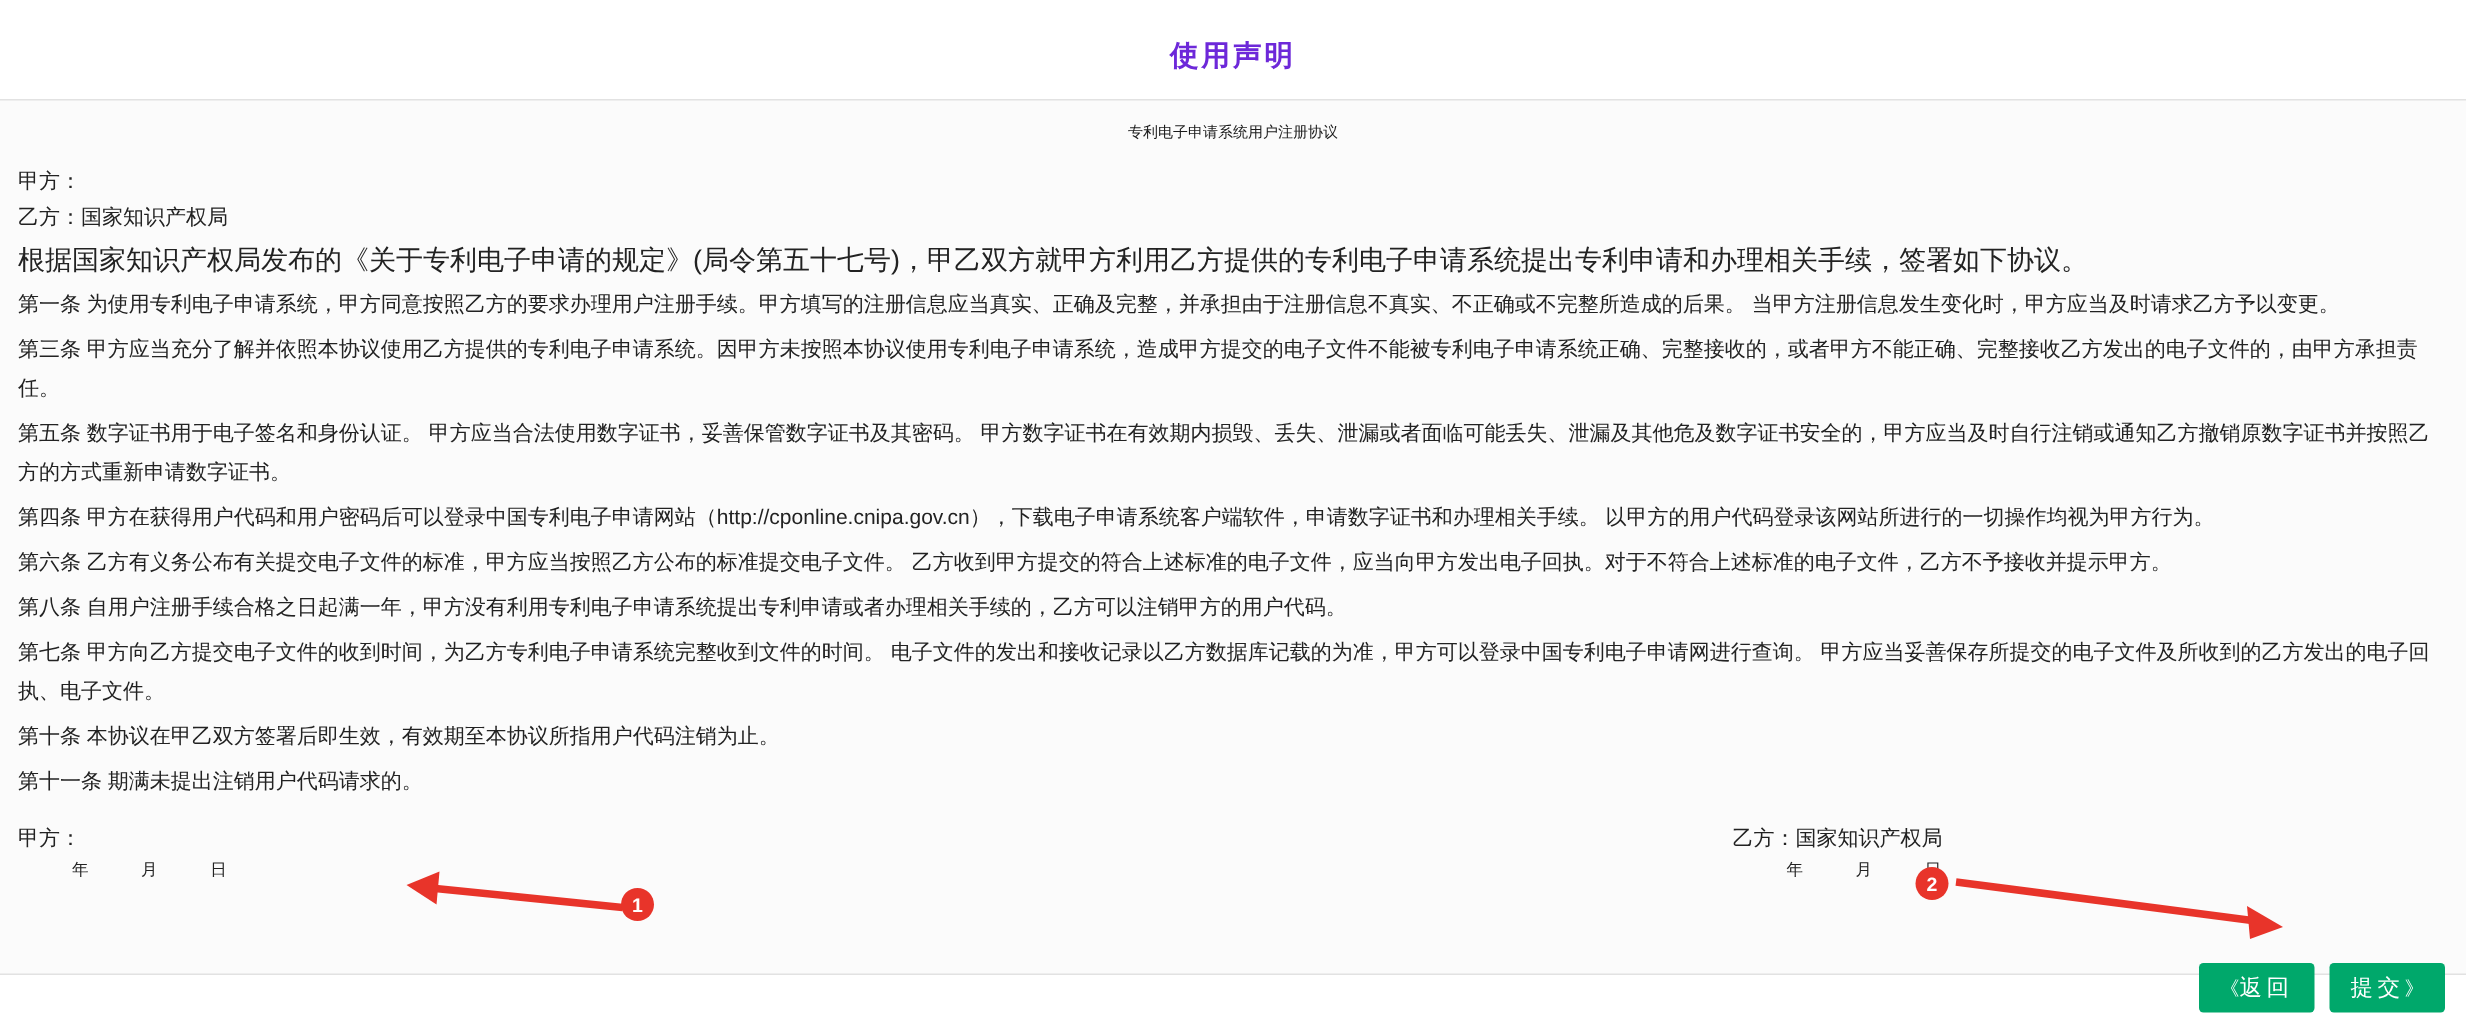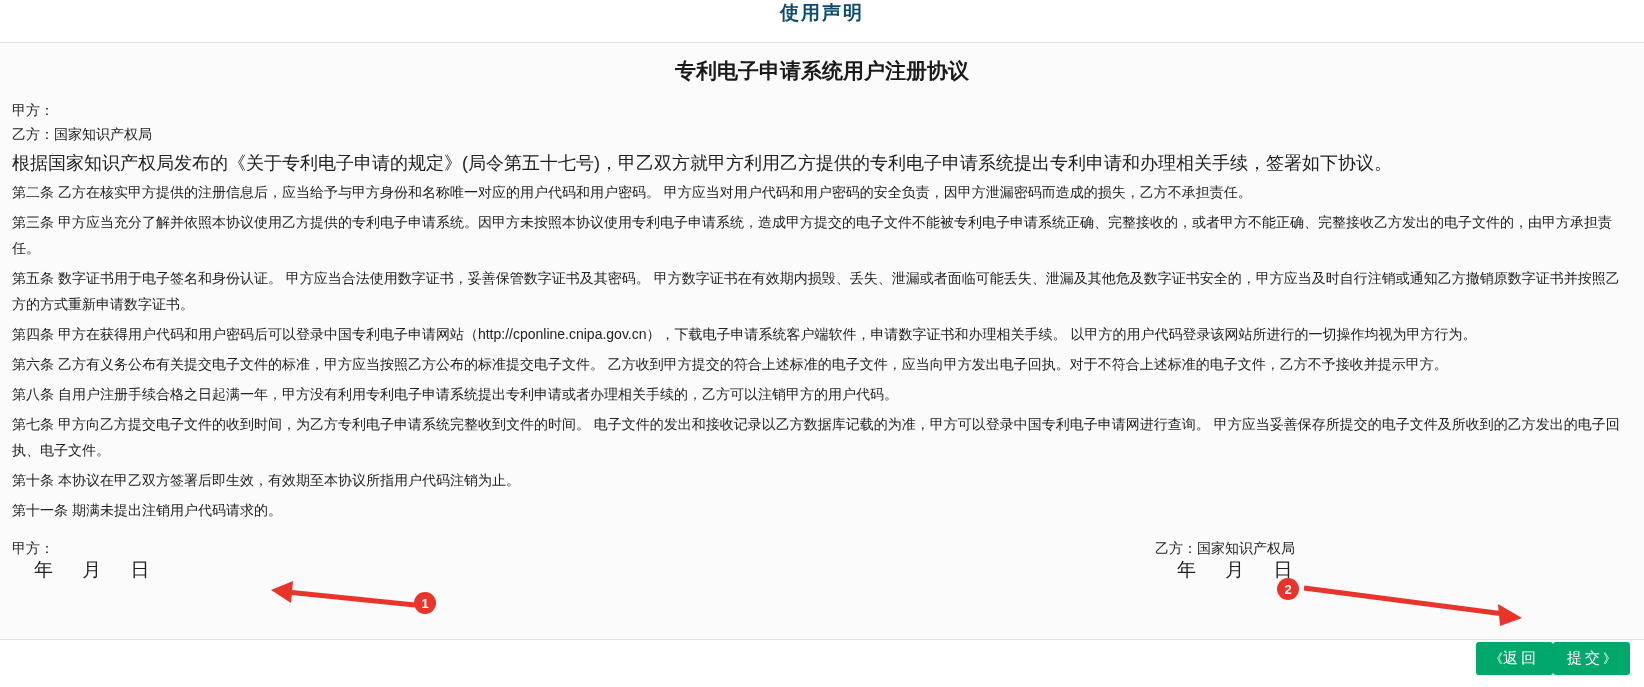--- a/index.html
+++ b/index.html
@@ -14,34 +14,35 @@
     font-size: 14px;
     color: #222222;
     position: relative;
     overflow: hidden;
   }
   .page-title {
     text-align: center;
     font-size: 19px;
     font-weight: bold;
     letter-spacing: 2px;
-    color: #0c4a6e;
+    color: #6d28d9;
+    padding-top: 24px;
     padding-bottom: 16px;
   }
   .agreement-panel {
     border-top: 1px solid #e2e2e2;
     border-bottom: 1px solid #e2e2e2;
     background: #fbfbfb;
     padding: 14px 12px 6px 12px;
     box-sizing: border-box;
   }
   .agreement-title {
     text-align: center;
-    font-weight: bold;
-    font-size: 21px;
+    font-weight: normal;
+    font-size: 10px;
     color: #1a1a1a;
     margin-bottom: 14px;
   }
   .party-line {
     font-size: 14px;
     line-height: 22px;
     color: #222;
     margin: 0 0 2px 0;
   }
   .intro {
@@ -73,34 +74,35 @@
     position: absolute;
     left: 1143px;
     top: 0;
     width: 400px;
   }
   .sig-label {
     font-size: 14px;
     line-height: 22px;
   }
   .date-line {
-    font-size: 19px;
+    font-size: 11px;
     line-height: 22px;
-    margin-left: 22px;
+    margin-left: 36px;
     letter-spacing: 1px;
   }
   .date-line span { display: inline-block; }
   .d-y { width: 42px; }
   .d-m { width: 42px; }
   .d-d { width: 20px; }
   .buttons-row {
     position: absolute;
     right: 14px;
     bottom: 12px;
     display: flex;
+    gap: 10px;
     align-items: center;
   }
   .btn {
     background: #00a86b;
     color: #ffffff;
     border: none;
     border-radius: 3px;
     font-size: 15px;
     font-family: "Liberation Sans", sans-serif;
     padding: 7px 14px;
@@ -135,22 +137,22 @@
 
 <div class="agreement-panel">
   <div class="agreement-title">专利电子申请系统用户注册协议</div>
 
   <div class="party-line">甲方：</div>
   <div class="party-line">乙方：国家知识产权局</div>
 
   <div class="intro">根据国家知识产权局发布的《关于专利电子申请的规定》(局令第五十七号)，甲乙双方就甲方利用乙方提供的专利电子申请系统提出专利申请和办理相关手续，签署如下协议。</div>
 
   <div class="clause">
-    <span class="no">第二条</span>
-    <span>乙方在核实甲方提供的注册信息后，应当给予与甲方身份和名称唯一对应的用户代码和用户密码。 甲方应当对用户代码和用户密码的安全负责，因甲方泄漏密码而造成的损失，乙方不承担责任。</span>
+    <span class="no">第一条</span>
+    <span>为使用专利电子申请系统，甲方同意按照乙方的要求办理用户注册手续。甲方填写的注册信息应当真实、正确及完整，并承担由于注册信息不真实、不正确或不完整所造成的后果。 当甲方注册信息发生变化时，甲方应当及时请求乙方予以变更。</span>
   </div>
   <div class="clause">
     <span class="no">第三条</span>
     <span>甲方应当充分了解并依照本协议使用乙方提供的专利电子申请系统。因甲方未按照本协议使用专利电子申请系统，造成甲方提交的电子文件不能被专利电子申请系统正确、完整接收的，或者甲方不能正确、完整接收乙方发出的电子文件的，由甲方承担责任。</span>
   </div>
   <div class="clause">
     <span class="no">第五条</span>
     <span>数字证书用于电子签名和身份认证。 甲方应当合法使用数字证书，妥善保管数字证书及其密码。 甲方数字证书在有效期内损毁、丢失、泄漏或者面临可能丢失、泄漏及其他危及数字证书安全的，甲方应当及时自行注销或通知乙方撤销原数字证书并按照乙方的方式重新申请数字证书。</span>
   </div>
   <div class="clause">

